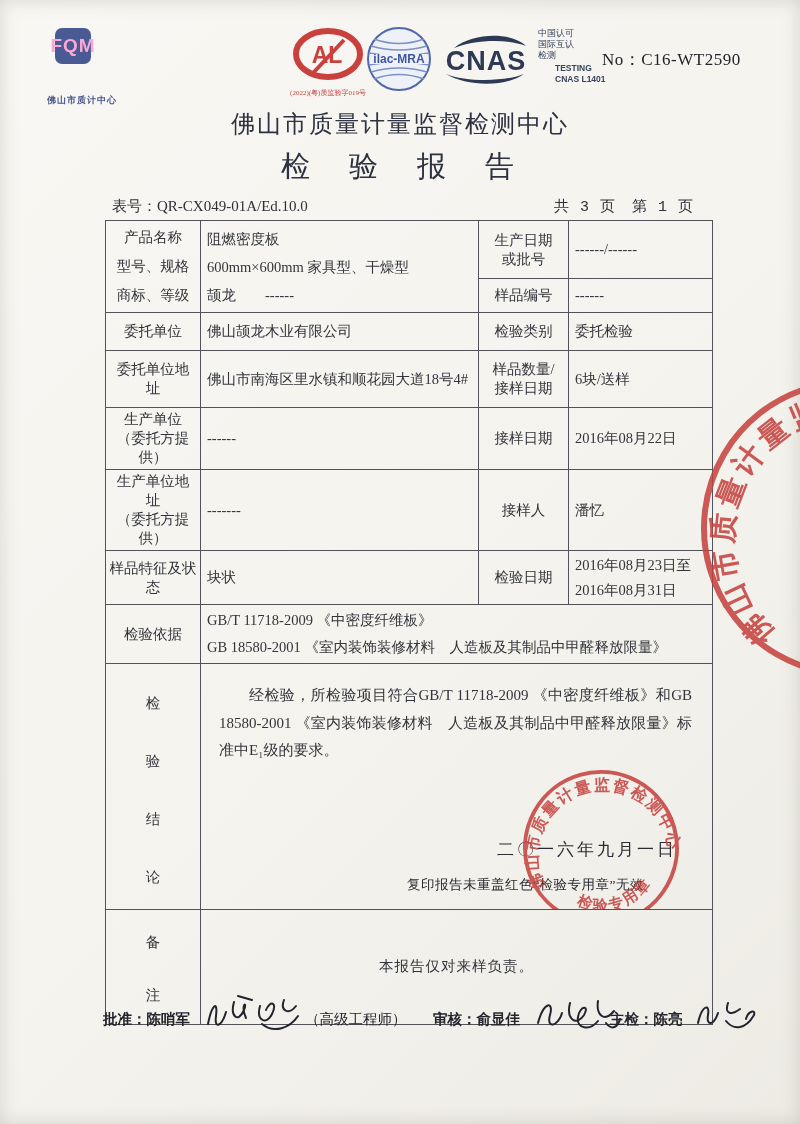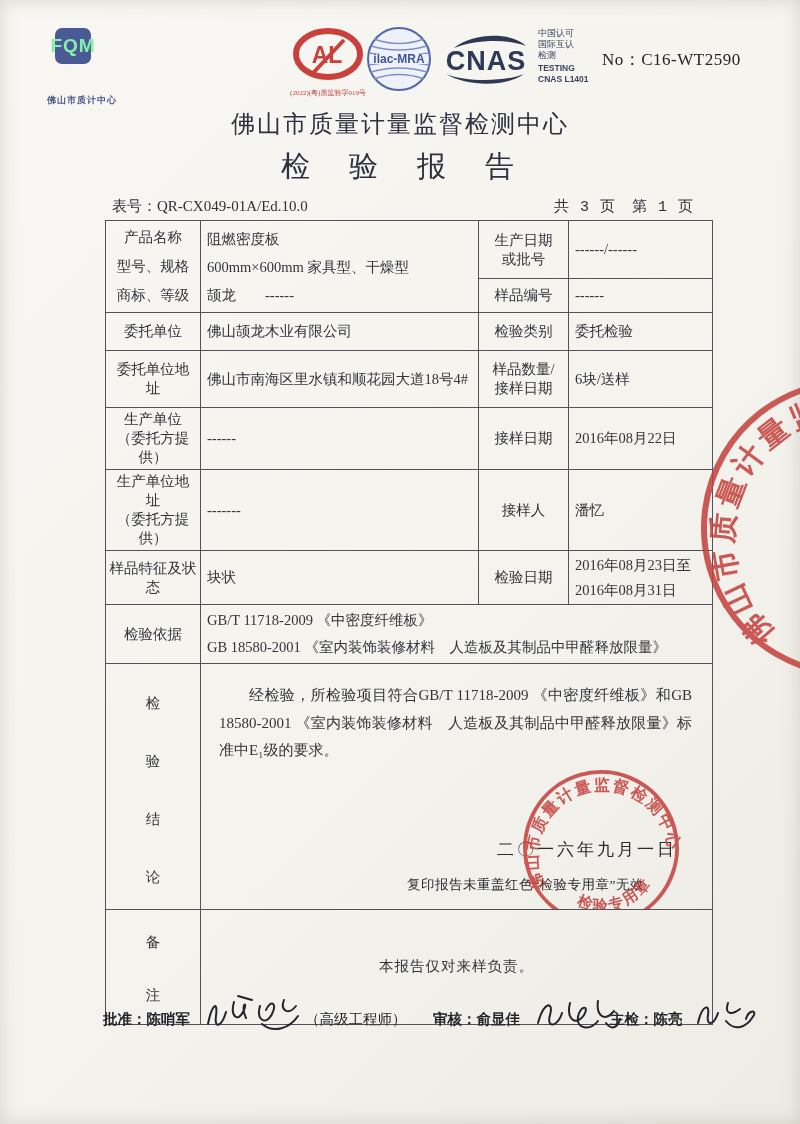--- a/index.html
+++ b/index.html
@@ -8,33 +8,33 @@
     position:relative; width:800px; height:1124px; margin:0 auto;
     background:linear-gradient(135deg,#f8f7f3 0%,#f4f3ee 55%,#edebe4 100%);
     overflow:hidden;
     font-family:"Liberation Serif","DejaVu Serif",serif;
     color:#2f3038;
     box-shadow:inset 0 0 18px rgba(120,115,100,.25);
   }
   
   .hdr-item { position:absolute; }
   .fqm-box { left:55px; top:28px; width:36px; height:36px; background:#4a5a94;
-    border-radius:7px; color:#86efac; font:bold 19px "Liberation Sans",sans-serif;
+    border-radius:7px; color:#f9a8d4; font:bold 19px "Liberation Sans",sans-serif;
     display:flex; align-items:center; justify-content:center; letter-spacing:1px; }
   .fqm-cap { left:40px; top:70px; width:84px; text-align:center; color:#47558c;
     font:bold 9px "Liberation Sans",sans-serif; letter-spacing:1px;margin-top:24px; }
   .cma-wrap { left:198px; top:28px; width:86px; text-align:center; }
   .cal-wrap { left:290px; top:28px; width:76px; text-align:center; }
   .logo-num { color:#c8413c; font:12px "Liberation Serif",serif; margin-top:2px; letter-spacing:1px; }
   .logo-num.small { font-size:7px; letter-spacing:0; }
   .ilac-wrap { left:366px; top:26px; }
   .cnas-wrap { left:440px; top:34px; }
   .cnas-cap { left:538px; top:28px; width:70px; color:#39435e; white-space:pre-line;
     font:9px "Liberation Sans",sans-serif; line-height:11px; }
-  .cnas-cap-en { left:538px; top:63px; width:80px; color:#39435e; white-space:pre-line;
+  .cnas-cap-en { left:555px; top:63px; width:80px; color:#39435e; white-space:pre-line;
     font:bold 8.5px "Liberation Sans",sans-serif; line-height:11px; }
   .report-no { left:602px; top:48px; font-size:17px; color:#23242c; letter-spacing:.5px; }
   
   .org-title { position:absolute; left:0; top:108px; width:100%; text-align:center;
     font-size:24px; letter-spacing:2px; color:#2e3140; }
   .report-title { position:absolute; left:0; top:147px; width:100%; text-align:center;
     font-size:29px; letter-spacing:5px; color:#2e3140; }
   .form-row { position:absolute; left:105px; top:197px; width:607px; font-size:15px; }
   .form-no { position:absolute; left:7px; top:0; }
   .pagination { position:absolute; right:18px; top:0; letter-spacing:1px;font-family:Liberation Mono, monospace; }

